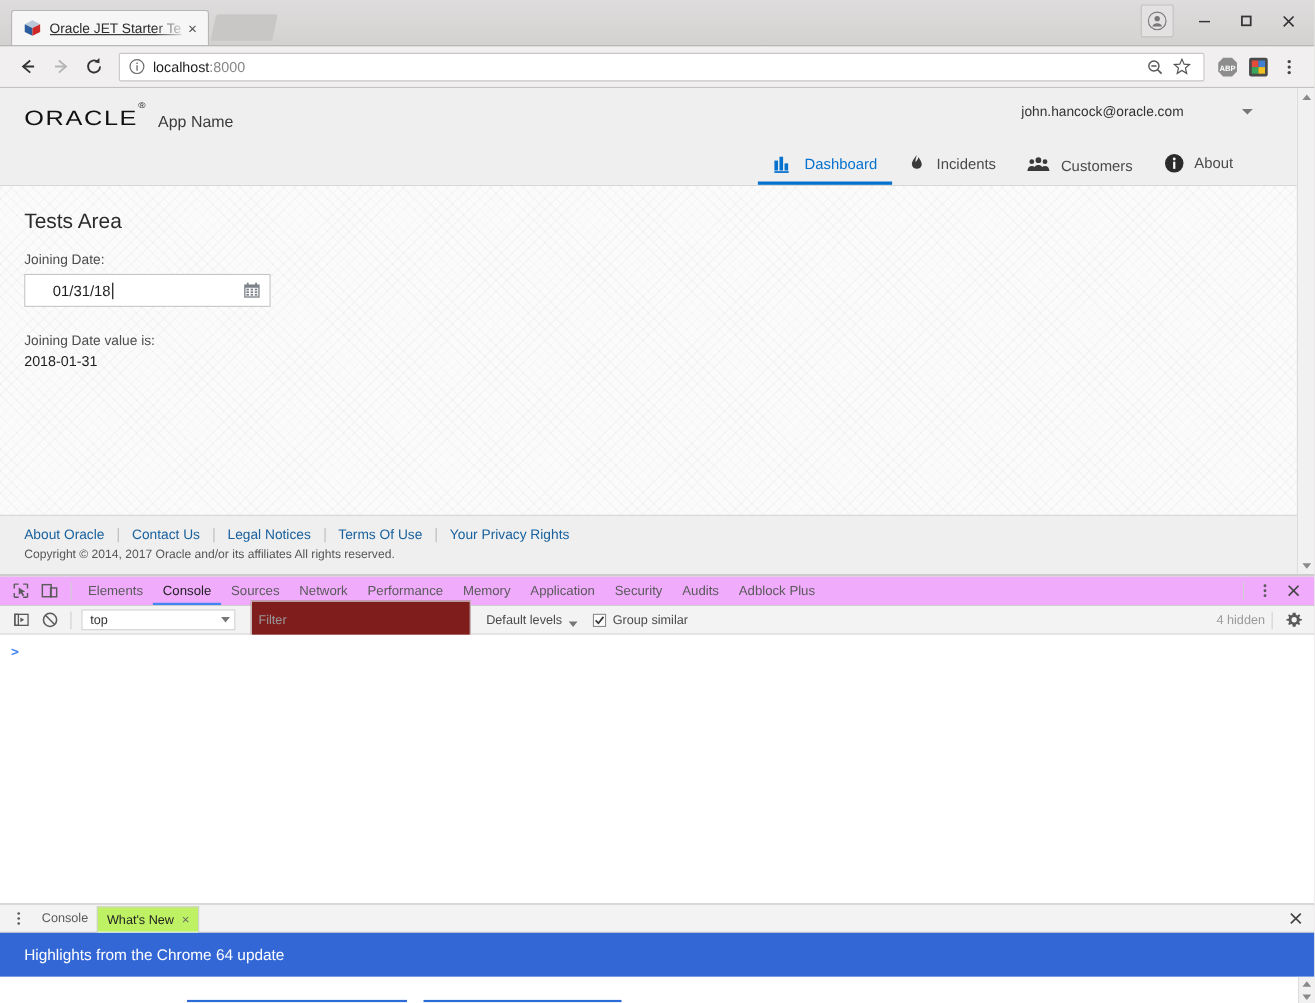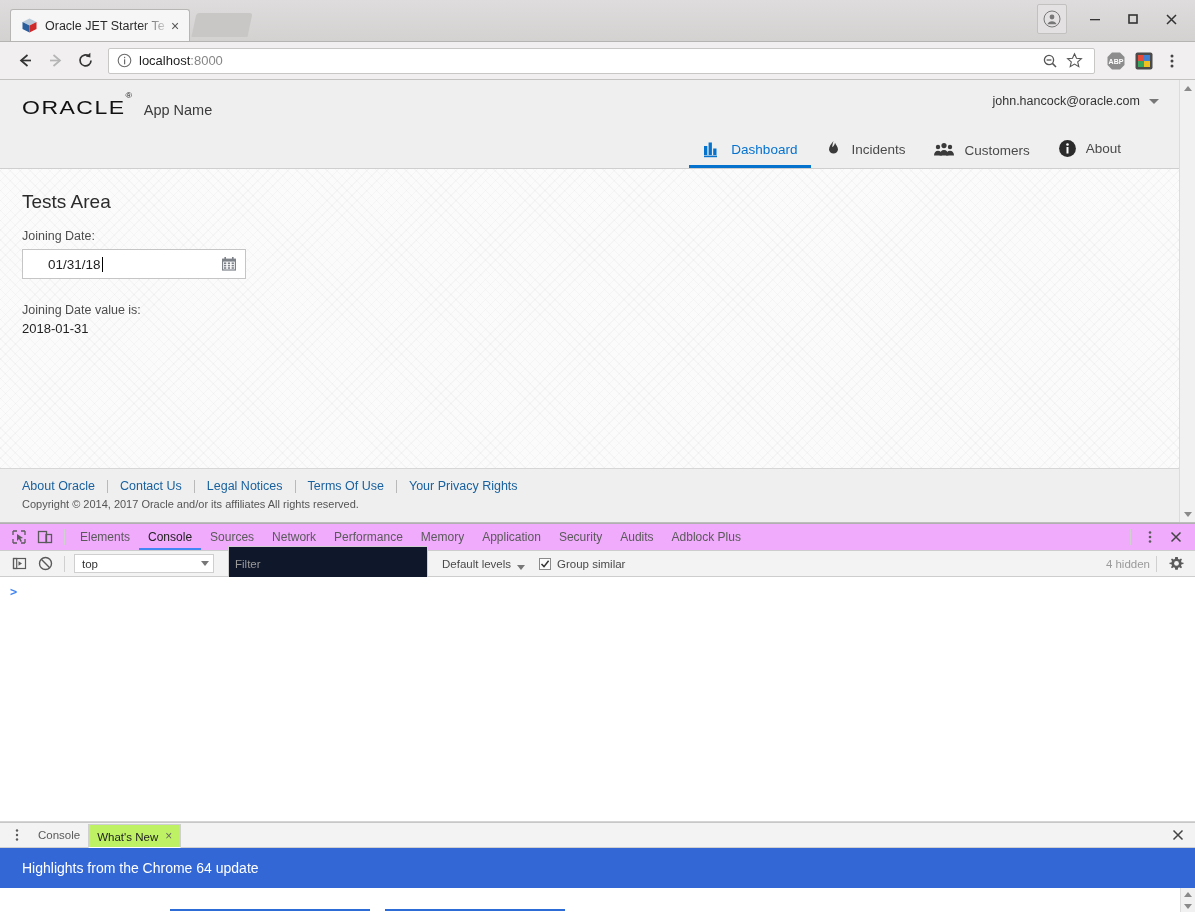--- a/index.html
+++ b/index.html
@@ -41,20 +41,21 @@
     width: 17px; height: 17px;
     margin-right: 7px; flex: none;
     position: relative;
   }
   .tab-title {
     font-size: 12.5px; color: #2b2b2b;
     white-space: nowrap; overflow: hidden;
     flex: 1;
     -webkit-mask-image: linear-gradient(90deg, #000 78%, rgba(0,0,0,0.12) 100%);
     mask-image: linear-gradient(90deg, #000 78%, rgba(0,0,0,0.12) 100%);
+    text-decoration: underline;
   }
   .tab-close {
     width: 16px; height: 16px; flex: none;
     display: flex; align-items: center; justify-content: center;
     font-size: 14px; color: #555; line-height: 1;
     cursor: pointer;
   }
   .tab-ghost {
     width: 56px; height: 24px;
     background: #c9c6c6;
@@ -150,24 +151,25 @@
     font-weight: 400;
     position: relative;
     transform: scaleY(0.82);
   }
   .oracle-logo sup { font-size: 9px; top: -1.1em; position: relative; }
   .app-name {
     font-size: 14.5px; color: #3b3b3b;
     margin-left: 10px;
   }
   .user-area {
-    position: absolute; right: 20px; top: 14px;
+    position: absolute; right: 40px; top: 14px;
     display: flex; align-items: center;
     font-size: 12.5px; color: #333;
     cursor: pointer;
+    gap: 44px;
   }
   .caret-down {
     width: 0; height: 0;
     border-left: 5px solid transparent;
     border-right: 5px solid transparent;
     border-top: 5px solid #777;
     margin-left: 9px;
   }
   .navtabs {
     display: flex; justify-content: flex-end;
@@ -311,21 +313,21 @@
     cursor: pointer;
   }
   .ctx-select .lbl { flex: 1; }
   .sel-caret {
     width:0;height:0;
     border-left:4px solid transparent;border-right:4px solid transparent;
     border-top:5px solid #777;
   }
   .filter-input {
     width: 200px; height: 36px;
-    background: #0f172a;
+    background: #7f1d1d;
     border: 1px solid #cfcfcf;
     margin-left: 14px;
     padding: 0 6px;
     font-size: 11.5px; color: #9a9a9a;
     display: flex; align-items: center;
     cursor: text;
   }
   .levels {
     margin-left: 14px;
     display: flex; align-items: flex-end; gap: 6px;

